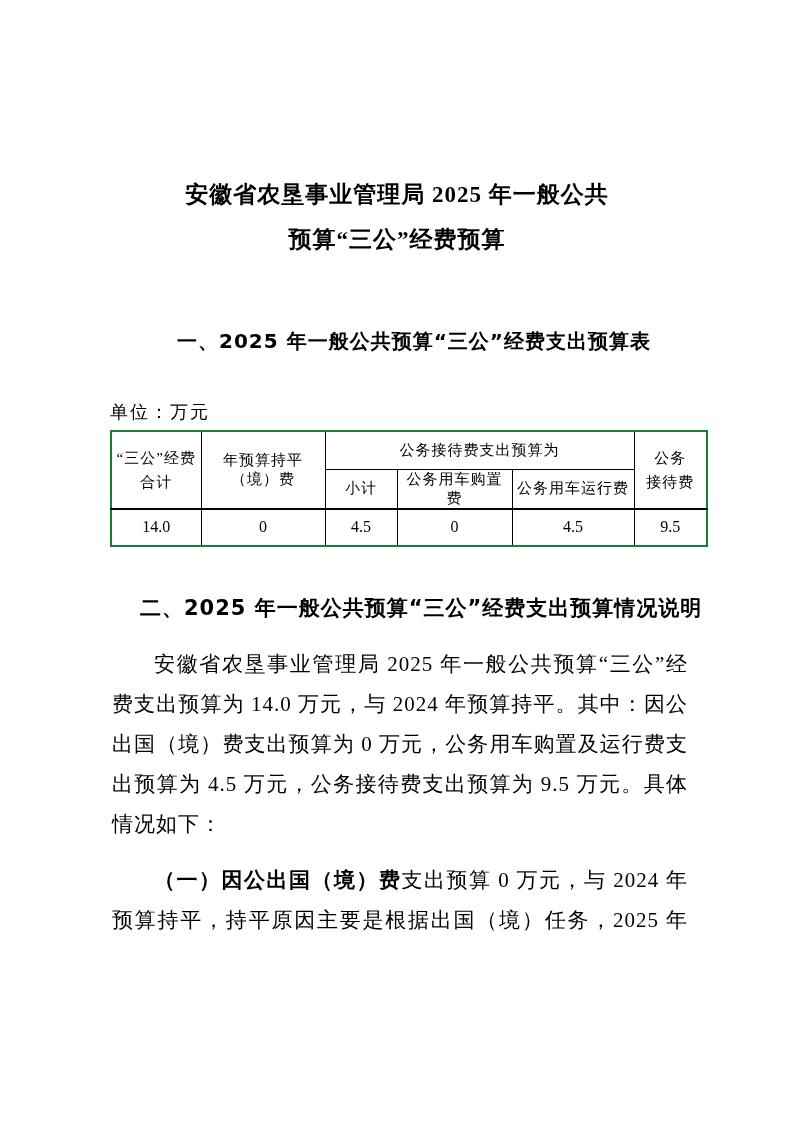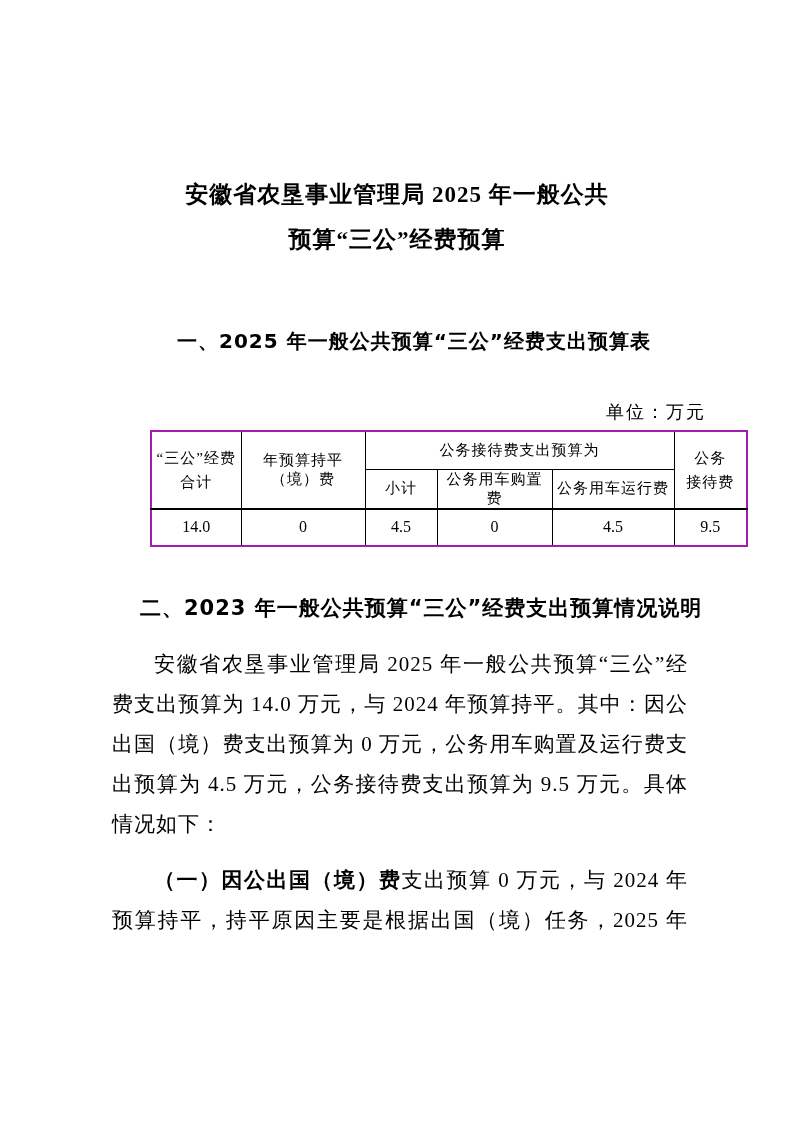--- a/index.html
+++ b/index.html
@@ -33,42 +33,41 @@
     font-size: 20px;
     font-weight: bold;
     letter-spacing: 1px;
     font-family: "DejaVu Sans", "Liberation Sans", sans-serif;
   }
   .unit-label {
     position: absolute;
     top: 400px;
     left: 110px;
     width: 596px;
-    text-align: right;
     font-size: 18px;
     letter-spacing: 2px;
   }
   .budget-table {
     position: absolute;
     top: 430px;
     left: 110px;
     width: 596px;
     border-collapse: collapse;
     table-layout: fixed;
   }
   .budget-table th, .budget-table td {
     border: 1px solid #000;
     font-weight: normal;
     text-align: center;
     vertical-align: middle;
     font-size: 15px;
     letter-spacing: 1px;
     padding: 0 2px;
   }
-  .budget-table { border: 2px solid #a21caf; margin-left: 40px; }
+  .budget-table { border: 2px solid #15803d; }
   .budget-table .hrow1 th { height: 38px; }
   .budget-table .hrow2 th { height: 38px; }
   .budget-table .drow td { height: 37px; border-top-width: 2px; font-size: 16px; letter-spacing: 0; }
   .two-line span { display: block; line-height: 1.6; }
   .sec2 {
     position: absolute;
     top: 588px;
     left: 112px;
     width: 576px;
     font-size: 21px;
@@ -143,20 +142,20 @@
       <td>0</td>
       <td>4.5</td>
       <td>0</td>
       <td>4.5</td>
       <td>9.5</td>
     </tr>
   </tbody>
     </table>
 
   <div class="sec2">
-    <div class="section2-heading">二、2023 年一般公共预算“三公”经费支出预算情况说明</div>
+    <div class="section2-heading">二、2025 年一般公共预算“三公”经费支出预算情况说明</div>
     <p class="body-para"><span class="lead"></span><span>安徽省农垦事业管理局 2025 年一般公共预算“三公”经费支出预算为 14.0 万元，与 2024 年预算持平。其中：因公出国（境）费支出预算为 0 万元，公务用车购置及运行费支出预算为 4.5 万元，公务接待费支出预算为 9.5 万元。具体情况如下：</span></p>
     <p class="body-para"><span class="lead">（一）因公出国（境）费</span><span>支出预算 0 万元，与 2024 年预算持平，持平原因主要是根据出国（境）任务，2025 年和 2024 年均未安排出国( 境 )计划,相应也未安排出国( 境 )预算。</span></p>
   </div>
 
   <div class="page-number">- 1 -</div>
 
 </div>
 
 </body></html>

